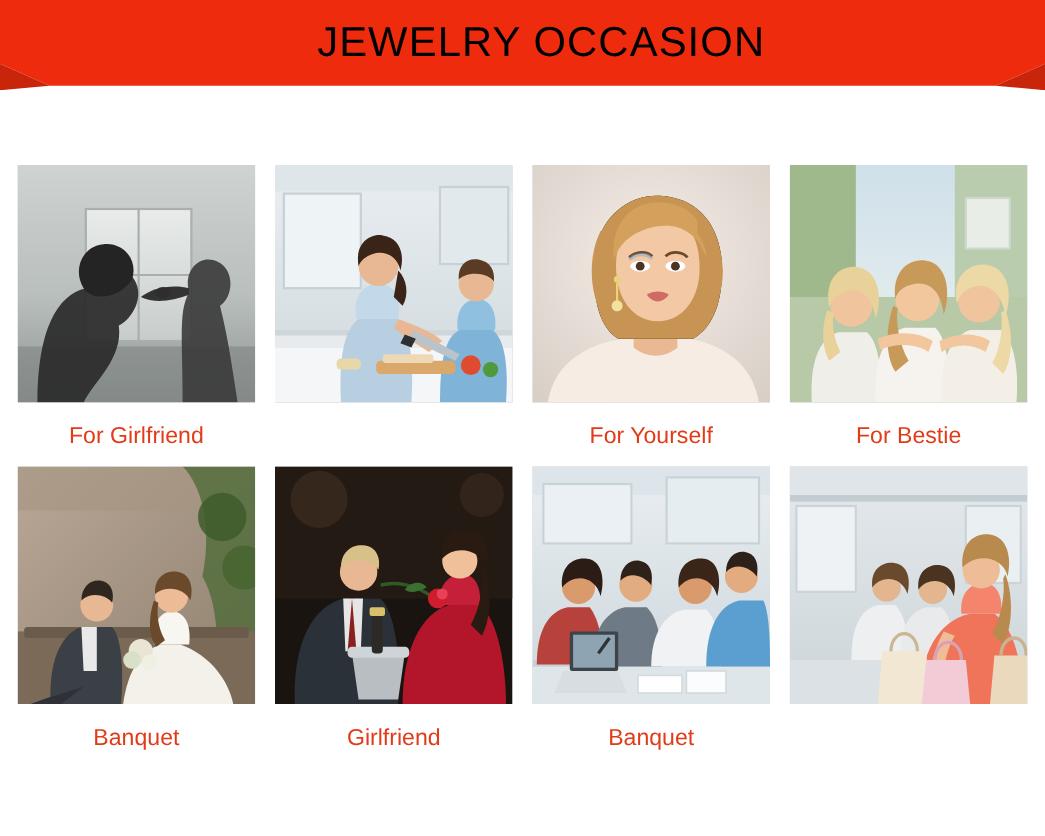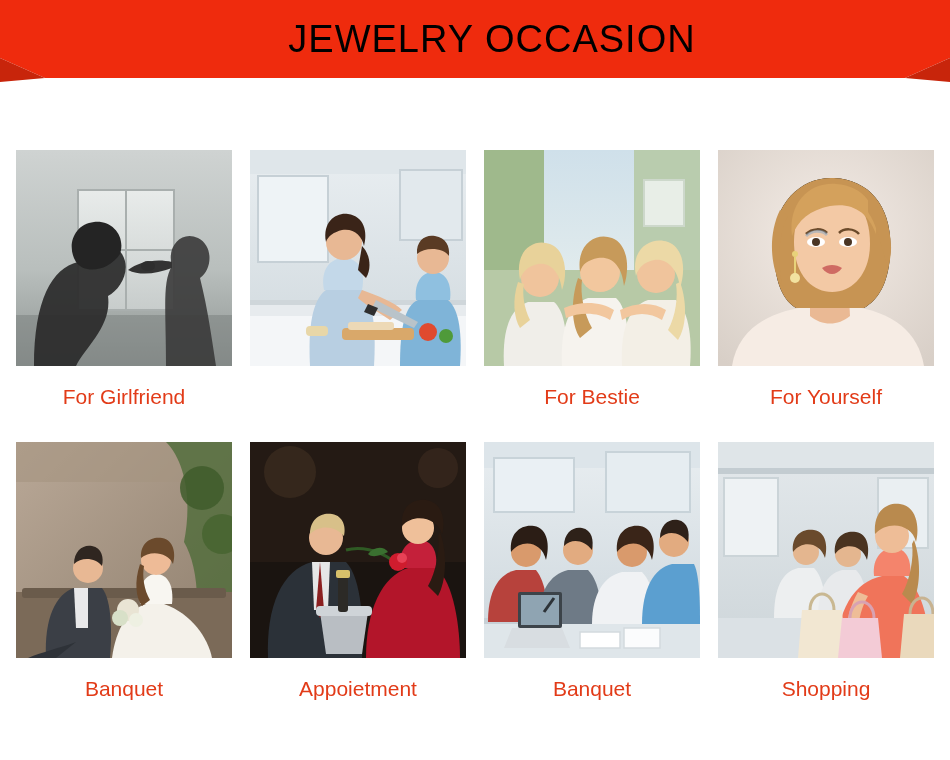--- a/index.html
+++ b/index.html
@@ -52,21 +52,21 @@
     padding-top: 68px;
     box-sizing: border-box;
   }
   .row {
     display: flex;
     justify-content: center;
     gap: 18px;
     text-align: right;
   }
   .row + .row {
-    margin-top: 24px;
+    margin-top: 6px;
   }
   .cell {
     width: 216px;
     display: flex;
     flex-direction: column;
     align-items: center;
   }
   .thumb {
     width: 216px;
     height: 216px;
@@ -171,57 +171,20 @@
           <circle cx="196" cy="186" r="7" fill="#4f9a3a"></circle>
           <rect x="56" y="176" width="22" height="10" rx="4" fill="#e8d7a8"></rect>
         </svg>
       </div>
     </div>
 
     <div class="cell">
       <div class="thumb">
         <svg class="photo-svg" viewBox="0 0 216 216" preserveAspectRatio="none">
           <defs>
-            <linearGradient id="g3sky" x1="0" y1="0" x2="0" y2="1">
-              <stop offset="0%" stop-color="#cfe0ea"></stop>
-              <stop offset="100%" stop-color="#eef3ef"></stop>
-            </linearGradient>
-          </defs>
-          <rect width="216" height="216" fill="url(#g3sky)"></rect>
-          <rect x="0" y="0" width="60" height="120" fill="#9fb98c"></rect>
-          <rect x="150" y="0" width="66" height="130" fill="#b9ccae"></rect>
-          <rect x="160" y="30" width="40" height="46" fill="#e8eee7" stroke="#cdd8cb" stroke-width="2"></rect>
-          <rect x="0" y="120" width="216" height="96" fill="#b7c9a6"></rect>
-
-          <path d="M20 216 C18 180 26 158 44 152 L70 152 C82 162 84 192 82 216 Z" fill="#f0eee9"></path>
-          <circle cx="56" cy="128" r="19" fill="#f0c49c"></circle>
-          <path d="M36 130 C30 100 50 88 66 94 C82 100 84 124 78 140 C76 122 66 112 54 114 C44 116 38 122 36 130 Z" fill="#e8d29a"></path>
-          <path d="M34 132 C28 150 30 168 36 178 L46 170 C40 158 38 144 40 134 Z" fill="#e8d29a"></path>
-
-          <path d="M78 216 C76 176 86 154 104 148 L132 148 C144 158 146 192 144 216 Z" fill="#f6f3ee"></path>
-          <circle cx="116" cy="122" r="20" fill="#f2c79e"></circle>
-          <path d="M96 122 C92 94 112 82 128 88 C144 94 146 118 140 136 C138 116 128 106 114 108 C104 110 98 114 96 122 Z" fill="#c79a5a"></path>
-          <path d="M94 128 C86 152 88 176 96 188 L108 178 C100 164 96 144 98 130 Z" fill="#c79a5a"></path>
-
-          <path d="M138 216 C136 178 146 156 164 150 L192 150 C206 162 208 192 206 216 Z" fill="#f3efe6"></path>
-          <circle cx="172" cy="124" r="19" fill="#f0c49c"></circle>
-          <path d="M152 126 C146 98 168 86 184 92 C200 98 202 120 196 138 C194 118 182 108 170 110 C160 112 154 118 152 126 Z" fill="#ecd9a6"></path>
-          <path d="M196 132 C204 154 202 178 194 190 L184 180 C192 166 194 146 192 134 Z" fill="#ecd9a6"></path>
-
-          <path d="M80 158 C98 150 118 152 130 160 L126 170 C114 162 96 162 82 168 Z" fill="#f2c79e"></path>
-          <path d="M136 160 C152 152 170 152 182 160 L178 170 C166 162 150 162 138 170 Z" fill="#f2c79e"></path>
-        </svg>
-      </div>
-      <div class="caption">For Bestie</div>
-    </div>
-
-    <div class="cell">
-      <div class="thumb">
-        <svg class="photo-svg" viewBox="0 0 216 216" preserveAspectRatio="none">
-          <defs>
             <radialGradient id="g4bg" cx="50%" cy="40%" r="75%">
               <stop offset="0%" stop-color="#f4ece6"></stop>
               <stop offset="100%" stop-color="#d8cfc7"></stop>
             </radialGradient>
           </defs>
           <rect width="216" height="216" fill="url(#g4bg)"></rect>
 
           <path d="M14 216 C20 178 52 160 96 156 L132 156 C176 162 200 182 206 216 Z" fill="#f6ece4"></path>
 
           <path d="M92 128 L130 128 L132 166 C120 176 104 176 92 166 Z" fill="#eab994"></path>
@@ -246,20 +209,57 @@
           <path d="M104 118 C110 114 118 114 124 118 C118 126 110 126 104 118 Z" fill="#cf6b63"></path>
 
           <circle cx="77" cy="104" r="3" fill="#e8d27a"></circle>
           <path d="M77 107 L77 124" stroke="#e8d27a" stroke-width="2"></path>
           <circle cx="77" cy="128" r="5" fill="#f2e2a0"></circle>
         </svg>
       </div>
       <div class="caption">For Yourself</div>
     </div>
 
+    <div class="cell">
+      <div class="thumb">
+        <svg class="photo-svg" viewBox="0 0 216 216" preserveAspectRatio="none">
+          <defs>
+            <linearGradient id="g3sky" x1="0" y1="0" x2="0" y2="1">
+              <stop offset="0%" stop-color="#cfe0ea"></stop>
+              <stop offset="100%" stop-color="#eef3ef"></stop>
+            </linearGradient>
+          </defs>
+          <rect width="216" height="216" fill="url(#g3sky)"></rect>
+          <rect x="0" y="0" width="60" height="120" fill="#9fb98c"></rect>
+          <rect x="150" y="0" width="66" height="130" fill="#b9ccae"></rect>
+          <rect x="160" y="30" width="40" height="46" fill="#e8eee7" stroke="#cdd8cb" stroke-width="2"></rect>
+          <rect x="0" y="120" width="216" height="96" fill="#b7c9a6"></rect>
+
+          <path d="M20 216 C18 180 26 158 44 152 L70 152 C82 162 84 192 82 216 Z" fill="#f0eee9"></path>
+          <circle cx="56" cy="128" r="19" fill="#f0c49c"></circle>
+          <path d="M36 130 C30 100 50 88 66 94 C82 100 84 124 78 140 C76 122 66 112 54 114 C44 116 38 122 36 130 Z" fill="#e8d29a"></path>
+          <path d="M34 132 C28 150 30 168 36 178 L46 170 C40 158 38 144 40 134 Z" fill="#e8d29a"></path>
+
+          <path d="M78 216 C76 176 86 154 104 148 L132 148 C144 158 146 192 144 216 Z" fill="#f6f3ee"></path>
+          <circle cx="116" cy="122" r="20" fill="#f2c79e"></circle>
+          <path d="M96 122 C92 94 112 82 128 88 C144 94 146 118 140 136 C138 116 128 106 114 108 C104 110 98 114 96 122 Z" fill="#c79a5a"></path>
+          <path d="M94 128 C86 152 88 176 96 188 L108 178 C100 164 96 144 98 130 Z" fill="#c79a5a"></path>
+
+          <path d="M138 216 C136 178 146 156 164 150 L192 150 C206 162 208 192 206 216 Z" fill="#f3efe6"></path>
+          <circle cx="172" cy="124" r="19" fill="#f0c49c"></circle>
+          <path d="M152 126 C146 98 168 86 184 92 C200 98 202 120 196 138 C194 118 182 108 170 110 C160 112 154 118 152 126 Z" fill="#ecd9a6"></path>
+          <path d="M196 132 C204 154 202 178 194 190 L184 180 C192 166 194 146 192 134 Z" fill="#ecd9a6"></path>
+
+          <path d="M80 158 C98 150 118 152 130 160 L126 170 C114 162 96 162 82 168 Z" fill="#f2c79e"></path>
+          <path d="M136 160 C152 152 170 152 182 160 L178 170 C166 162 150 162 138 170 Z" fill="#f2c79e"></path>
+        </svg>
+      </div>
+      <div class="caption">For Bestie</div>
+    </div>
+
   </div>
 
   <div class="row">
 
     <div class="cell">
       <div class="thumb">
         <svg class="photo-svg" viewBox="0 0 216 216" preserveAspectRatio="none">
           <defs>
             <linearGradient id="g5bg" x1="0" y1="0" x2="1" y2="1">
               <stop offset="0%" stop-color="#b9a897"></stop>
@@ -318,21 +318,21 @@
           <circle cx="148" cy="120" r="9" fill="#cf1c2e"></circle>
           <circle cx="152" cy="116" r="5" fill="#e84156"></circle>
           <path d="M118 112 C124 104 134 104 138 110 C130 114 122 116 118 112 Z" fill="#3a7030"></path>
 
           <path d="M70 170 L118 170 L112 212 L76 212 Z" fill="#b9bec3"></path>
           <rect x="66" y="164" width="56" height="10" rx="4" fill="#cfd4d8"></rect>
           <rect x="88" y="132" width="10" height="38" rx="3" fill="#2c2a26"></rect>
           <rect x="86" y="128" width="14" height="8" rx="2" fill="#d7c06a"></rect>
         </svg>
       </div>
-      <div class="caption">Appoietment</div>
+      <div class="caption">Girlfriend</div>
     </div>
 
     <div class="cell">
       <div class="thumb">
         <svg class="photo-svg" viewBox="0 0 216 216" preserveAspectRatio="none">
           <defs>
             <linearGradient id="g7bg" x1="0" y1="0" x2="0" y2="1">
               <stop offset="0%" stop-color="#e9eef1"></stop>
               <stop offset="100%" stop-color="#ccd6dc"></stop>
             </linearGradient>
@@ -407,17 +407,16 @@
           <path d="M140 150 C132 164 128 180 128 192 L140 192 C140 178 144 164 150 154 Z" fill="#eebd97"></path>
 
           <path d="M84 168 L124 168 L128 216 L80 216 Z" fill="#f2e7d2"></path>
           <path d="M92 168 C92 158 98 152 104 152 C110 152 116 158 116 168" stroke="#c9b892" stroke-width="3" fill="none"></path>
           <path d="M124 176 L160 176 L164 216 L120 216 Z" fill="#f3cbd6"></path>
           <path d="M132 176 C132 166 138 160 144 160 C150 160 156 166 156 176" stroke="#d8a2b2" stroke-width="3" fill="none"></path>
           <path d="M186 172 L216 172 L216 216 L182 216 Z" fill="#ead9bc"></path>
           <path d="M192 172 C192 162 198 156 204 156 C210 156 215 162 215 172" stroke="#c8b391" stroke-width="3" fill="none"></path>
         </svg>
       </div>
-      <div class="caption">Shopping</div>
     </div>
 
   </div>
 </div>
 
 </body></html>

